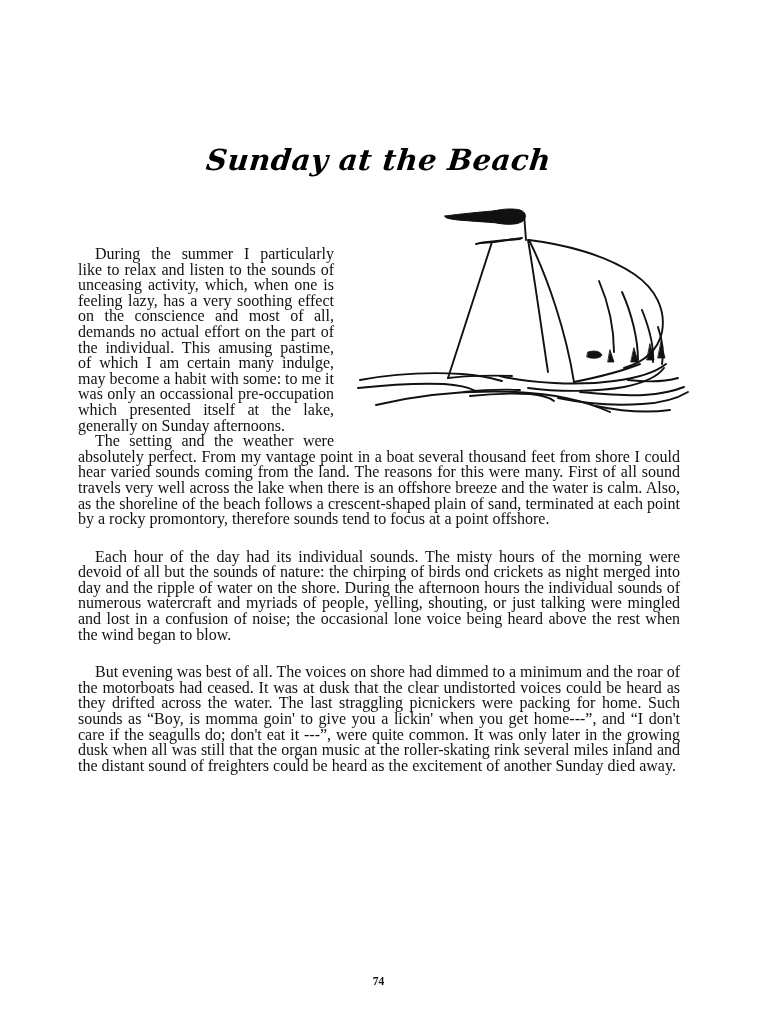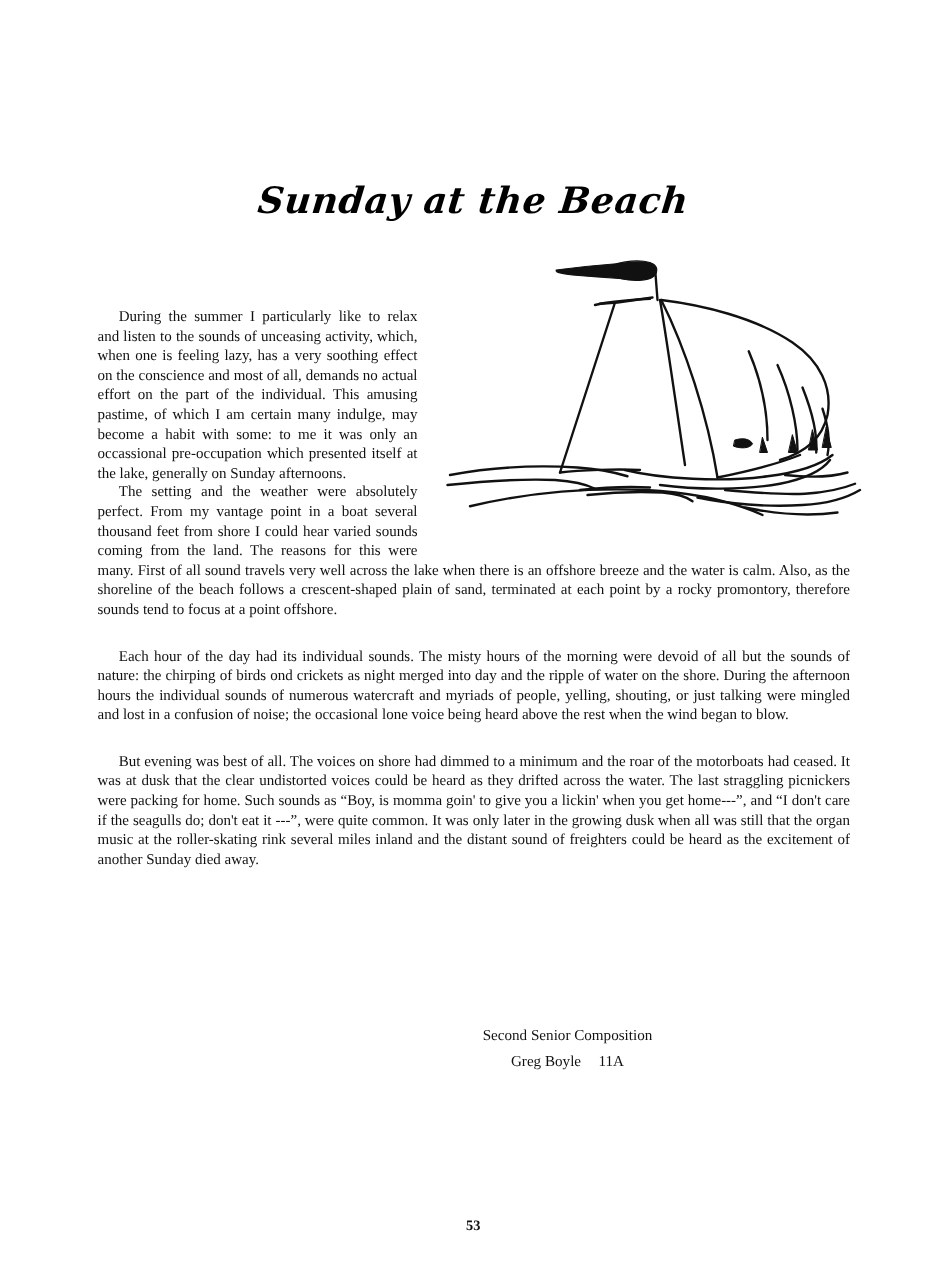--- a/index.html
+++ b/index.html
@@ -51,21 +51,21 @@
     width: 100%;
     height: 100%;
   }
 
   
   .body-text {
     position: absolute;
     left: 78px;
     top: 246px;
     width: 602px;
-    font-size: 12px;
+    font-size: 16px;
     line-height: 15.6px;
     text-align: justify;
     text-justify: inter-word;
     color: #111111;
   }
   .float-shape {
     float: right;
     width: 346px;
     height: 201px;
     shape-outside: inset(0);
@@ -169,22 +169,16 @@
   </div>
 
   <div class="body-text">
     <div class="float-shape"></div>
     <p>During the summer I particularly like to relax and listen to the sounds of unceasing activity, which, when one is feeling lazy, has a very soothing effect on the conscience and most of all, demands no actual effort on the part of the individual. This amusing pastime, of which I am certain many indulge, may become a habit with some: to me it was only an occassional pre-occupation which presented itself at the lake, generally on Sunday afternoons.</p>
     <p class="tight">The setting and the weather were absolutely perfect. From my vantage point in a boat several thousand feet from shore I could hear varied sounds coming from the land. The reasons for this were many. First of all sound travels very well across the lake when there is an offshore breeze and the water is calm. Also, as the shoreline of the beach follows a crescent-shaped plain of sand, terminated at each point by a rocky promontory, therefore sounds tend to focus at a point offshore.</p>
     <p>Each hour of the day had its individual sounds. The misty hours of the morning were devoid of all but the sounds of nature: the chirping of birds ond crickets as night merged into day and the ripple of water on the shore. During the afternoon hours the individual sounds of numerous watercraft and myriads of people, yelling, shouting, or just talking were mingled and lost in a confusion of noise; the occasional lone voice being heard above the rest when the wind began to blow.</p>
     <p>But evening was best of all. The voices on shore had dimmed to a minimum and the roar of the motorboats had ceased. It was at dusk that the clear undistorted voices could be heard as they drifted across the water. The last straggling picnickers were packing for home. Such sounds as “Boy, is momma goin' to give you a lickin' when you get home---”, and “I don't care if the seagulls do; don't eat it ---”, were quite common. It was only later in the growing dusk when all was still that the organ music at the roller-skating rink several miles inland and the distant sound of freighters could be heard as the excitement of another Sunday died away.</p>
   </div>
 
-  <div class="attribution">
-    <div class="line1">Second Senior Composition</div>
-    <div class="line2">
-      <span class="byline-name">Greg Boyle</span><span>11A</span>
-    </div>
-  </div>
 
-  <div class="folio">53</div>
+  <div class="folio">74</div>
 
 </div>
 
 </body></html>

